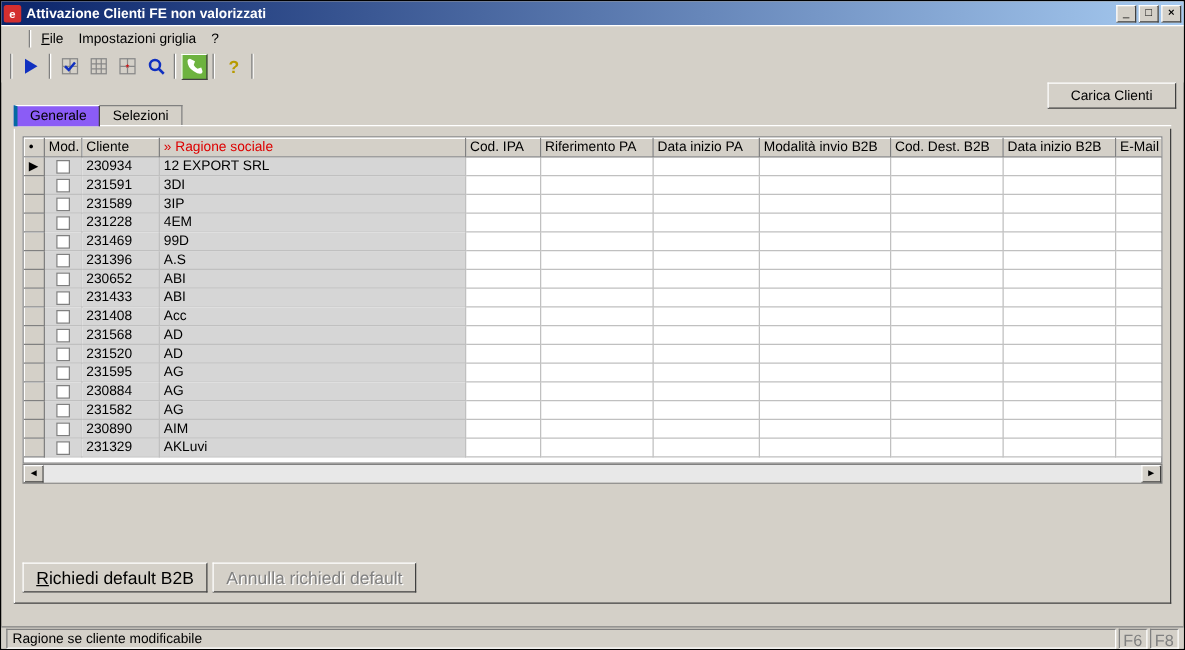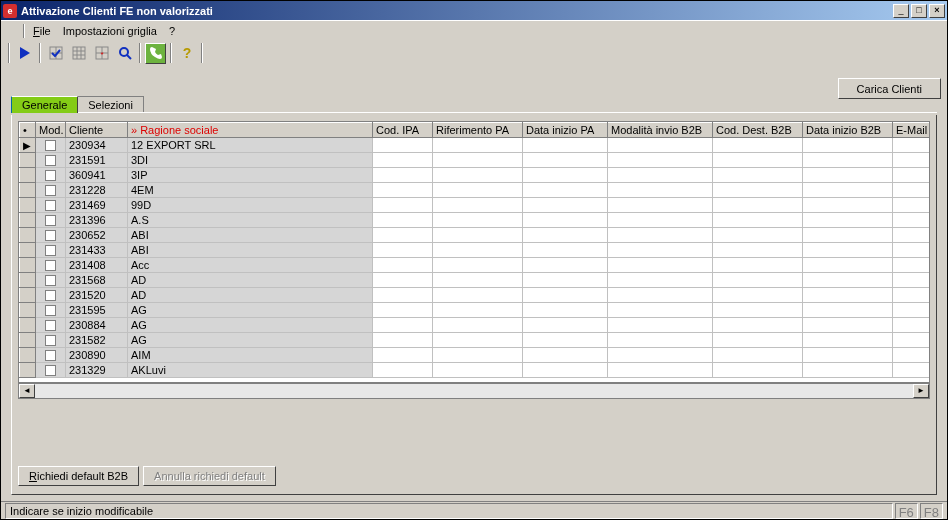--- a/index.html
+++ b/index.html
@@ -64,21 +64,20 @@
 .toolbtn {
   width:21px;height:21px;
   display:inline-flex;align-items:center;justify-content:center;
   margin:0 1px;
 }
 .toolbtn svg { width:16px;height:16px;}
 .toolbtn.green { background:#6db33f; border:1px solid #fff; border-right-color:#404040; border-bottom-color:#404040;}
 .upper-area {
   position:relative;
   height: 18px;
-  margin-top: 12px;
 }
 .btn-right {
   position:absolute; right:6px; top:0;
   height:21px;
   padding:0 18px;
   background:#d4d0c8;
   border:1px solid #fff; border-right-color:#404040; border-bottom-color:#404040;
   font-size:11px;
 }
 .tabs {
@@ -90,24 +89,24 @@
   background:#d4d0c8;
   border:1px solid #808080;
   border-bottom:none;
   padding:2px 10px;
   font-size:11px;
   margin-right:-1px;
   position:relative;
 }
 .tab.active {
   border-top:1px solid #fff;
-  border-left:1px solid #0369a1;
+  border-left:3px solid #0369a1;
   border-right:1px solid #404040;
   z-index:2;
-  background:#84cc16;
+  background:#8b5cf6;
 }
 .tab-strip-border {
   height:2px;
   border-top:1px solid #fff;
   margin:0 10px;
   position:relative;top:-1px;z-index:1;
 }
 .content-panel {
   margin:0 10px 6px 10px;
   border-left:1px solid #fff; border-top:none;
@@ -158,21 +157,21 @@
 .scroll-track { flex:1;background:#e8e8e8;}
 .bottom-row {
   position:absolute;
   left:6px; bottom:8px;
   display:flex; gap:4px;
 }
 .btn {
   background:#d4d0c8;
   border:1px solid #fff; border-right-color:#404040; border-bottom-color:#404040;
   padding:3px 10px;
-  font-size:11px;
+  font-size:14px;
 }
 .btn.disabled { color:#808080; text-shadow:1px 1px #fff;}
 .statusbar {
   position:absolute;
   left:1px;right:1px;bottom:1px;
   height:18px;
   background:#d4d0c8;
   border-top:1px solid #808080;
   display:flex; align-items:center;
   padding:0 4px;
@@ -326,21 +325,21 @@
               <td></td>
               <td></td>
               <td></td>
               <td></td>
               <td></td>
               <td></td>
             </tr>
             <tr>
               <td class="rowhdr"></td>
               <td class="hl" style="text-align: center;"><span class="checkbox"></span></td>
-              <td class="hl">360941</td>
+              <td class="hl">231589</td>
               <td class="hl">3IP</td>
               <td></td>
               <td></td>
               <td></td>
               <td></td>
               <td></td>
               <td></td>
               <td></td>
             </tr>
             <tr>
@@ -522,16 +521,16 @@
     <div class="scroll-arrow">►</div>
   </div>
 
   <div class="bottom-row">
     <button class="btn"><u>R</u><span id="rb">ichiedi default B2B</span></button>
     <button class="btn disabled">Annulla richiedi default</button>
   </div>
 </div>
 
 <div class="statusbar">
-  <div class="status-text">Indicare se inizio modificabile</div>
+  <div class="status-text">Ragione se cliente modificabile</div>
   <div class="fkey">F6</div>
   <div class="fkey">F8</div>
 </div>
 
 </body></html>

